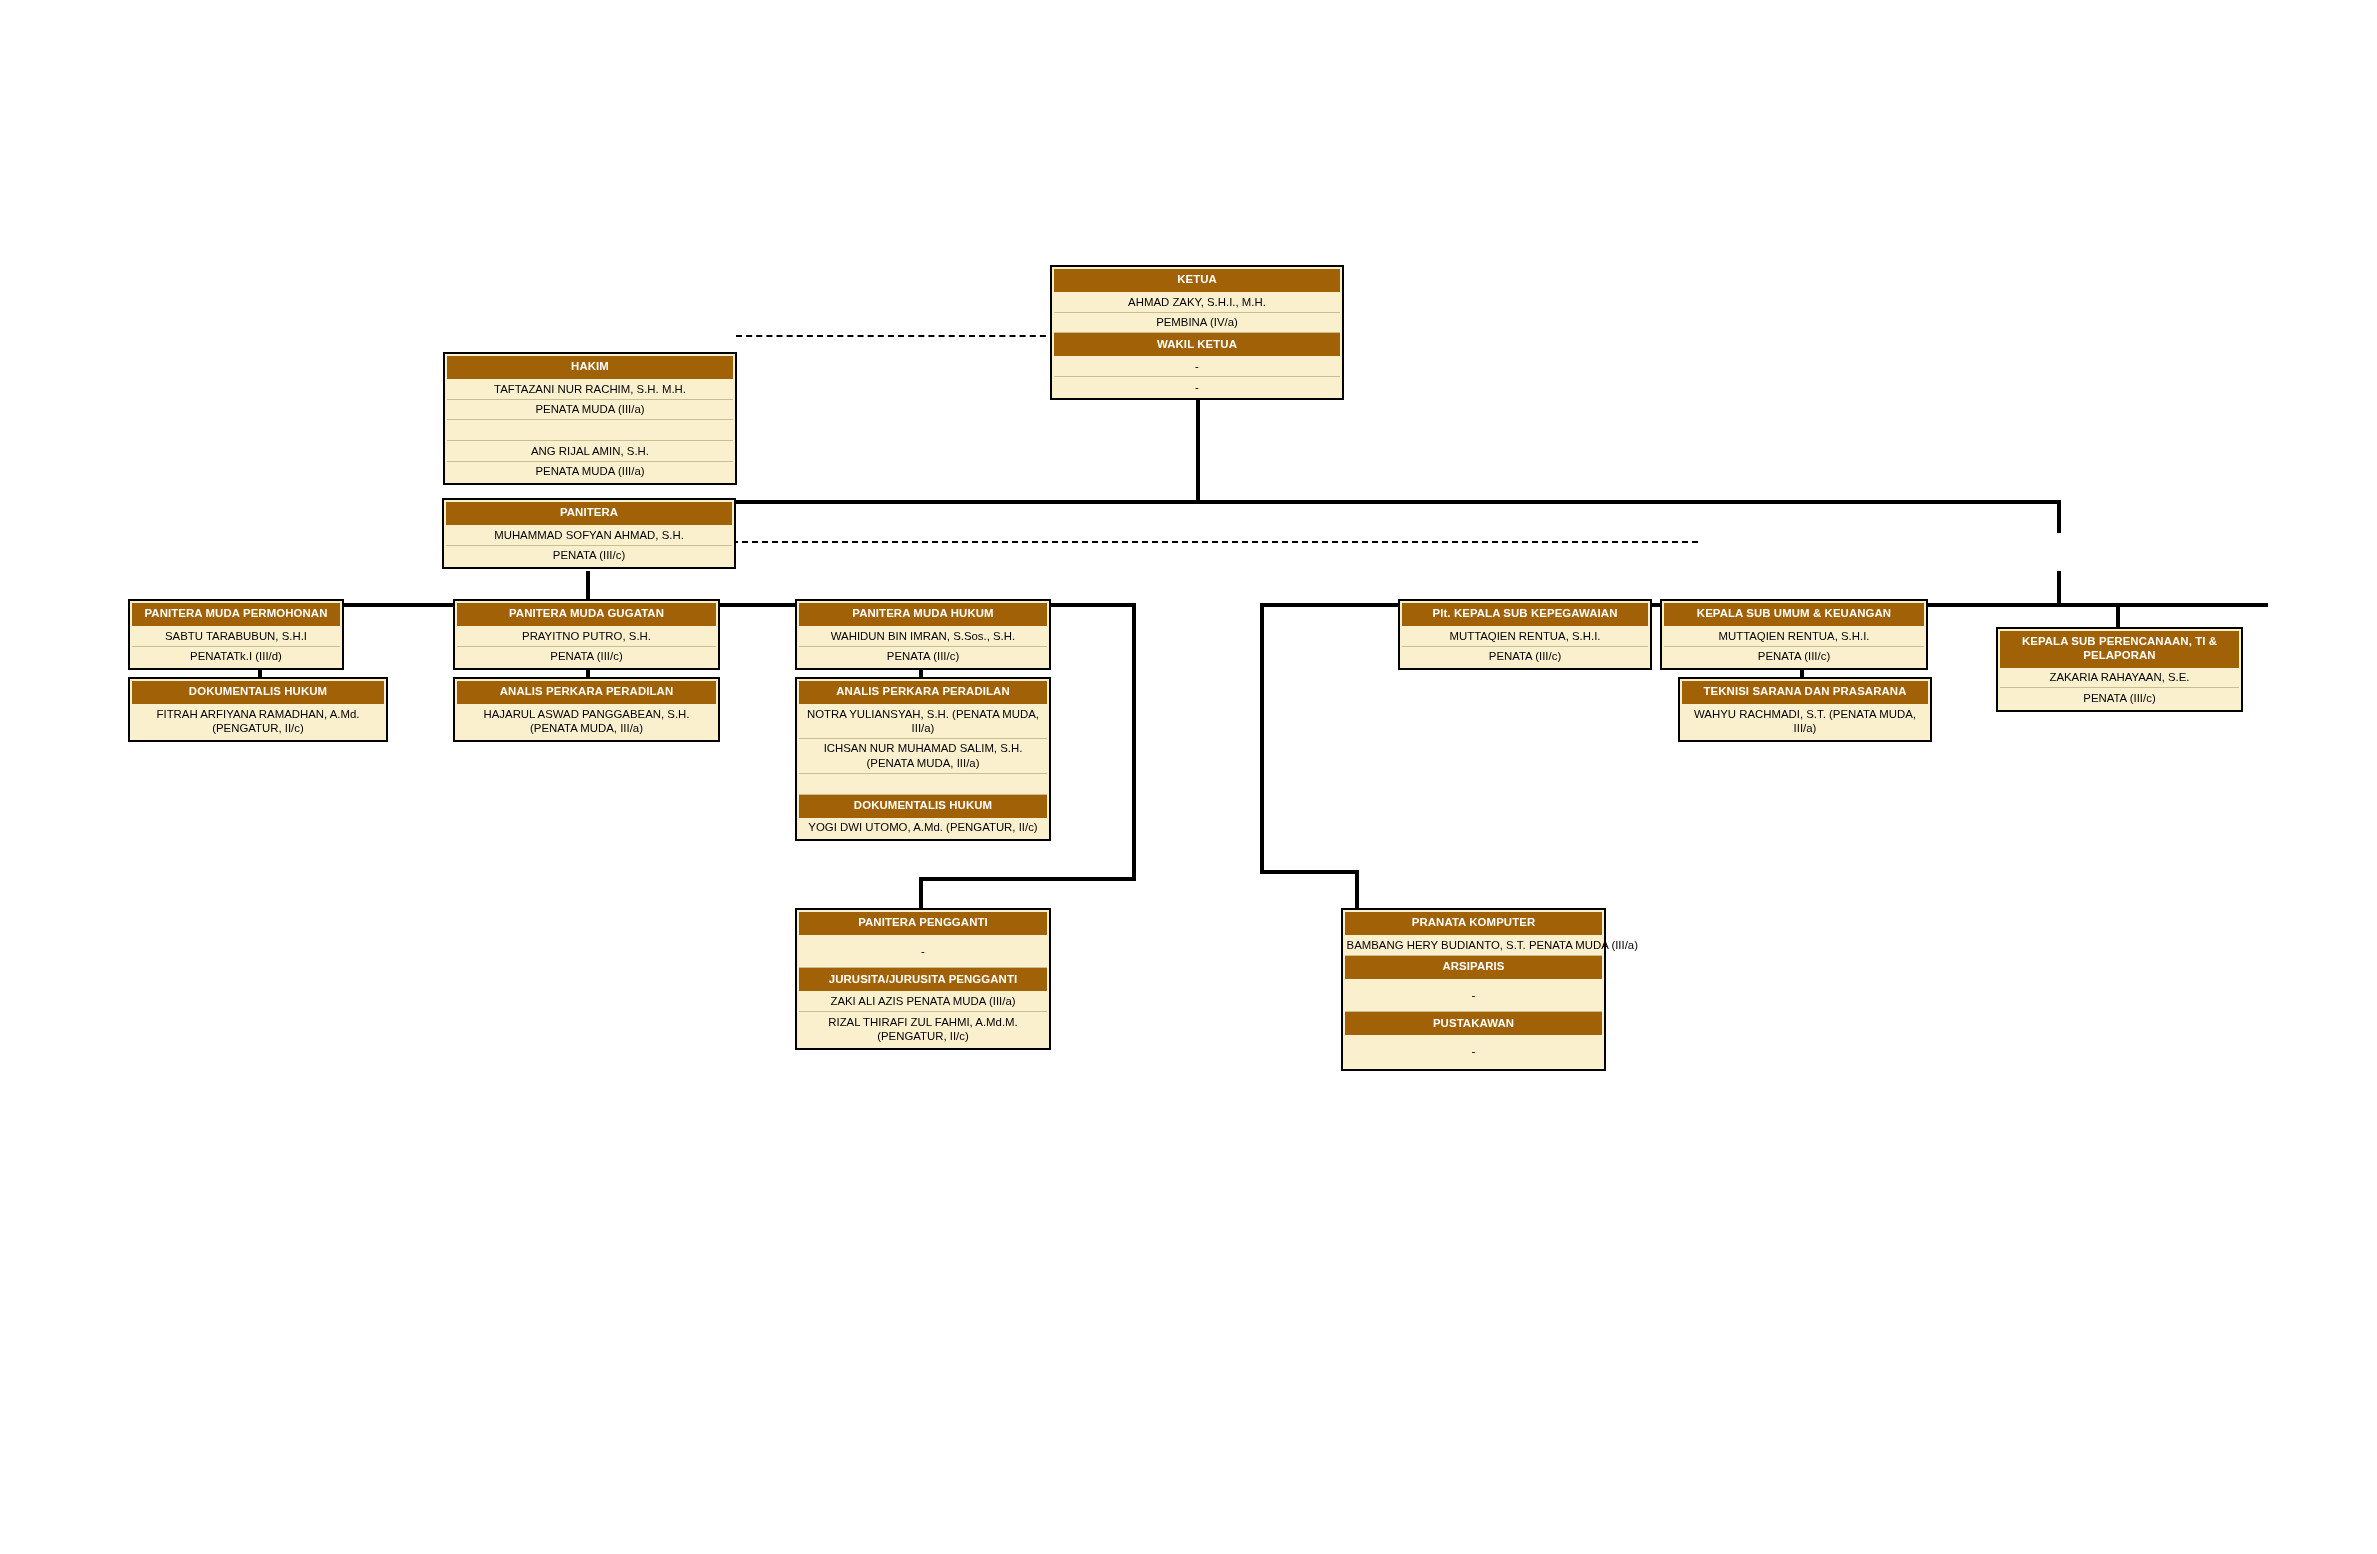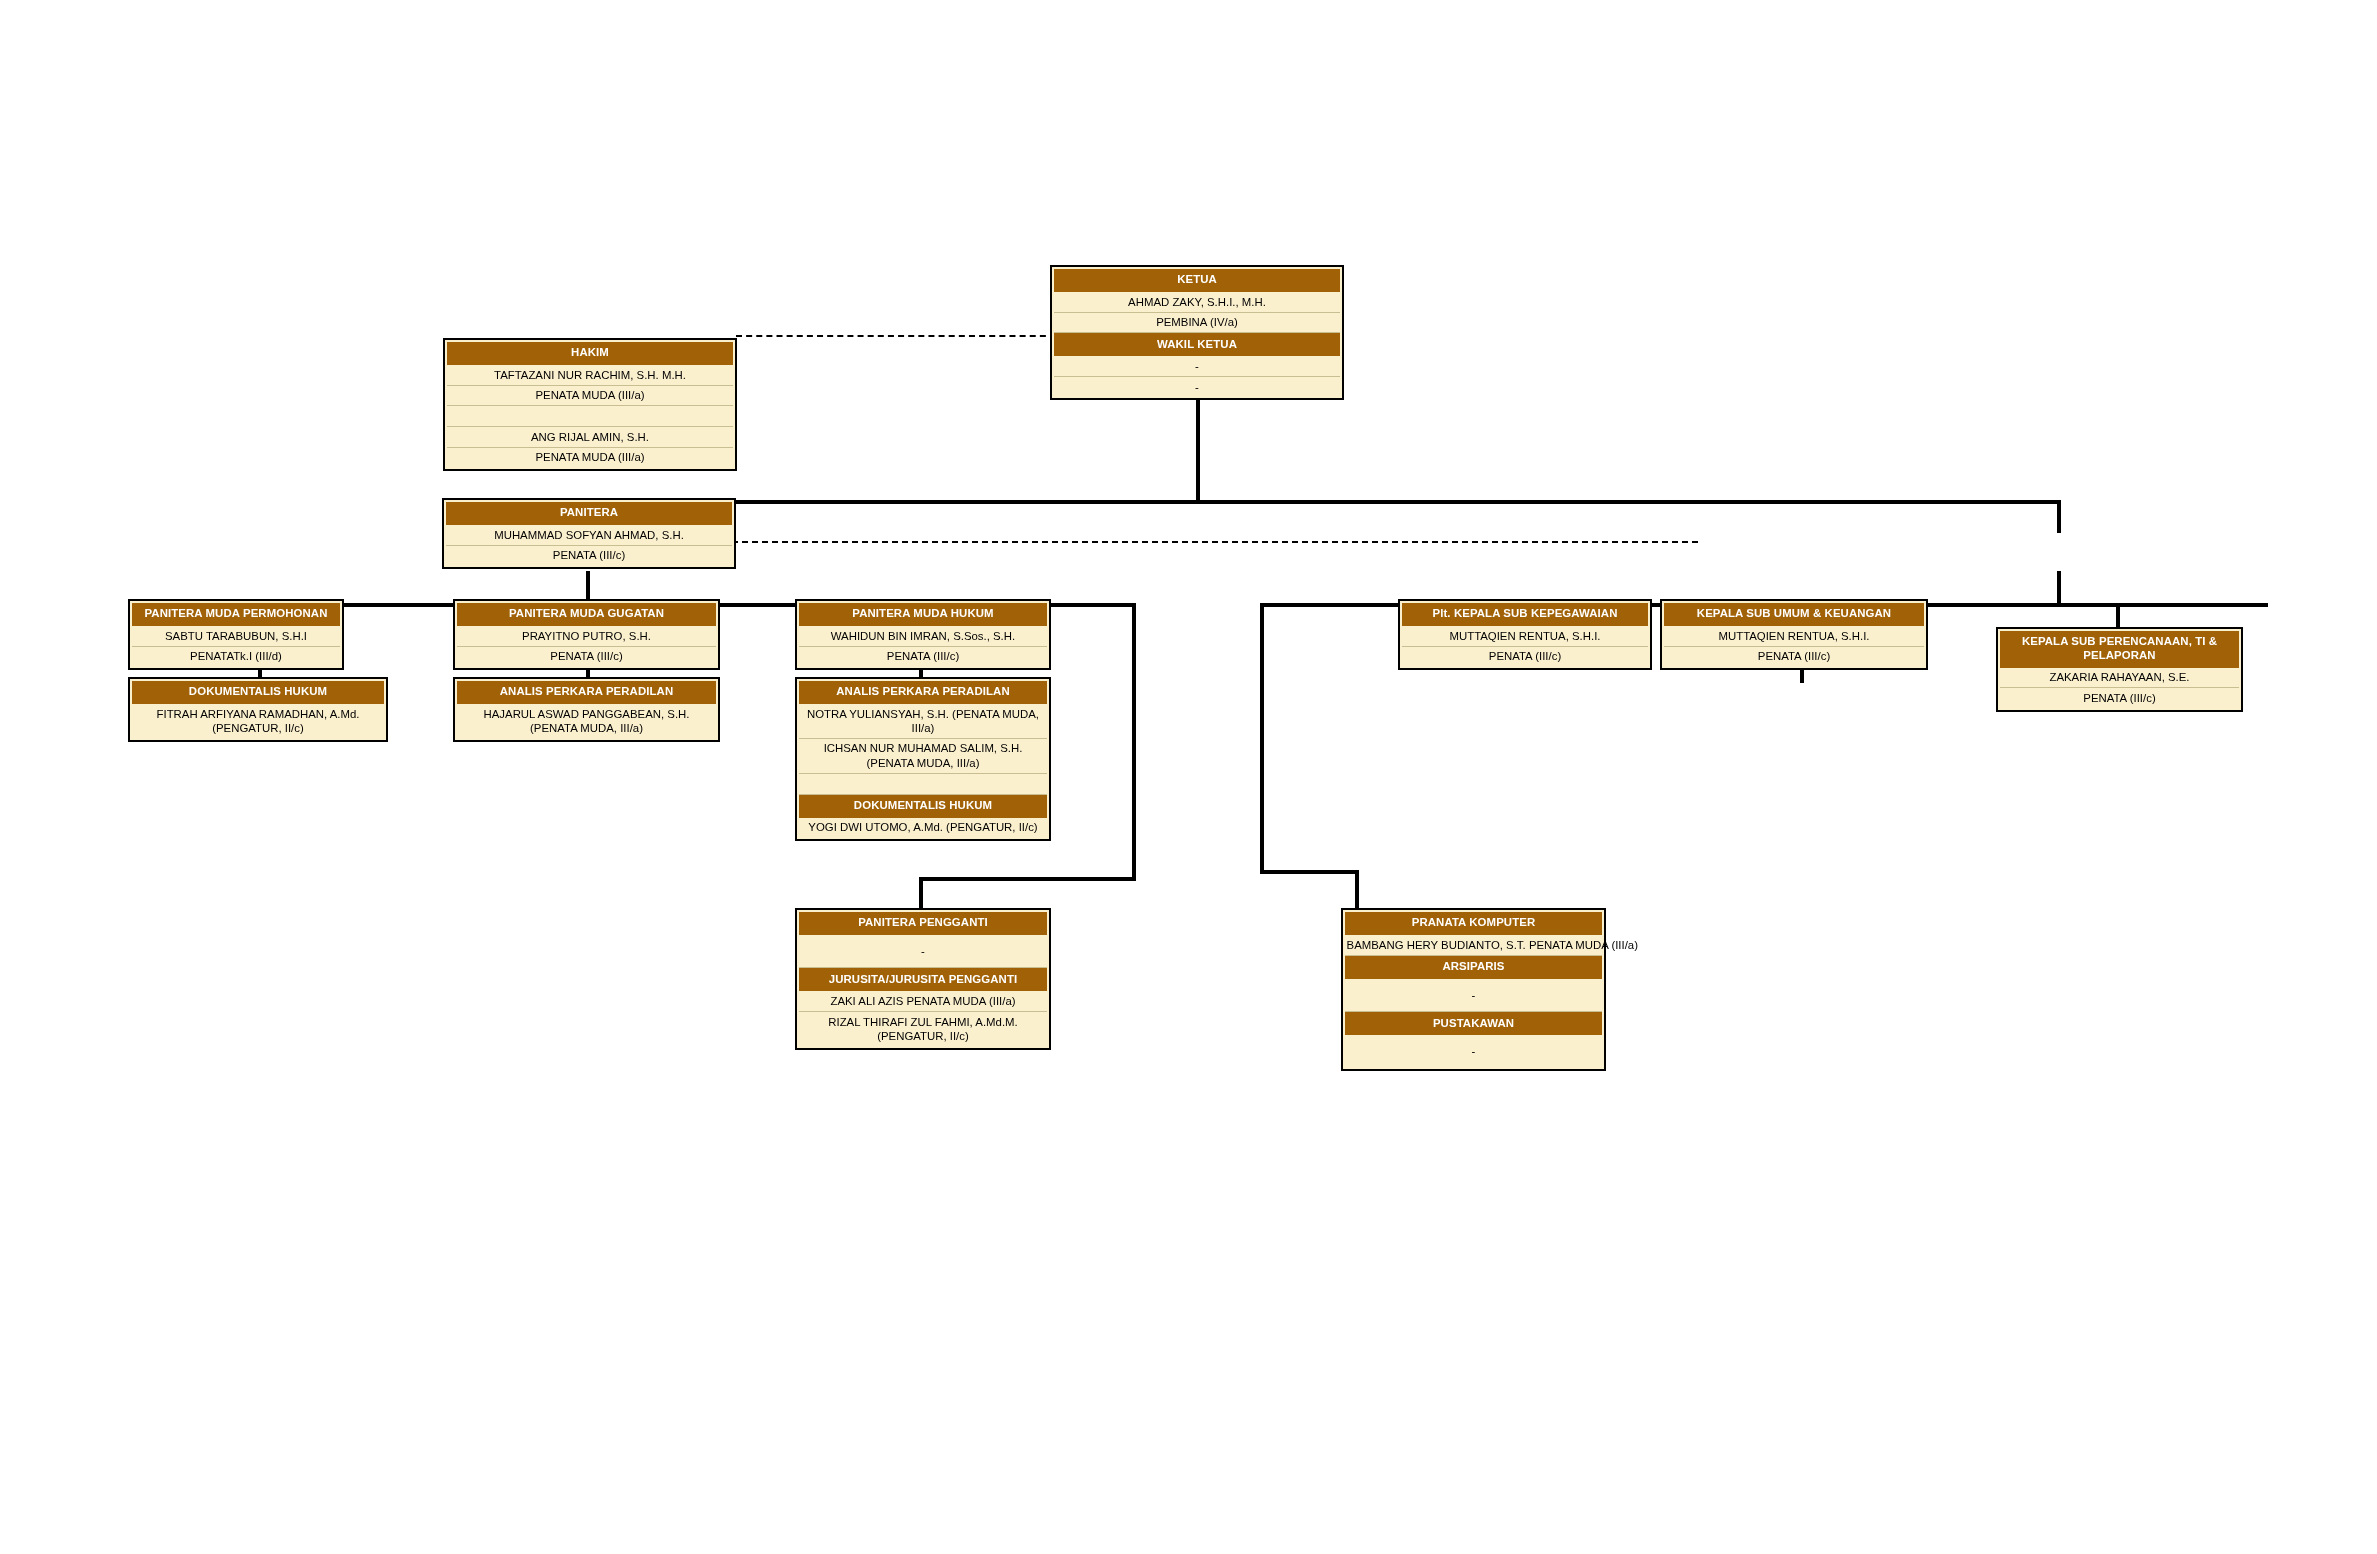--- a/index.html
+++ b/index.html
@@ -121,21 +121,21 @@
 
   <div class="box" style="left:1050px; top:265px; width:294px;">
     <div class="hdr">KETUA</div>
     <div class="row">AHMAD ZAKY, S.H.I., M.H.</div>
     <div class="row">PEMBINA (IV/a)</div>
     <div class="hdr">WAKIL KETUA</div>
     <div class="row">-</div>
     <div class="row">-</div>
   </div>
 
-  <div class="box" style="left:443px; top:338px; width:294px;">
+  <div class="box" style="left:443px; top:352px; width:294px;">
     <div class="hdr">HAKIM</div>
     <div class="row">TAFTAZANI NUR RACHIM, S.H. M.H.</div>
     <div class="row">PENATA MUDA (III/a)</div>
     <div class="row spacer"></div>
     <div class="row">ANG RIJAL AMIN, S.H.</div>
     <div class="row">PENATA MUDA (III/a)</div>
   </div>
 
   <div class="box" style="left:442px; top:498px; width:294px;">
     <div class="hdr">PANITERA</div>
@@ -194,20 +194,24 @@
     <div class="row">MUTTAQIEN RENTUA, S.H.I.</div>
     <div class="row">PENATA (III/c)</div>
   </div>
 
   <div class="box" style="left:1660px; top:599px; width:268px;">
     <div class="hdr">KEPALA SUB UMUM &amp; KEUANGAN</div>
     <div class="row">MUTTAQIEN RENTUA, S.H.I.</div>
     <div class="row">PENATA (III/c)</div>
   </div>
 
+  <div class="box" style="left:1678px; top:677px; width:254px;">
+    <div class="hdr">TEKNISI SARANA DAN PRASARANA</div>
+    <div class="row">WAHYU RACHMADI, S.T. (PENATA MUDA, III/a)</div>
+  </div>
 
   <div class="box" style="left:1996px; top:594px; width:247px;margin-top:33px;">
     <div class="hdr">KEPALA SUB PERENCANAAN, TI &amp; PELAPORAN</div>
     <div class="row">ZAKARIA RAHAYAAN, S.E.</div>
     <div class="row">PENATA (III/c)</div>
   </div>
 
   <div class="box" style="left:1341px; top:908px; width:265px;">
     <div class="hdr">PRANATA KOMPUTER</div>
     <div class="row nowrap">BAMBANG HERY BUDIANTO, S.T.      PENATA MUDA (III/a)</div>

